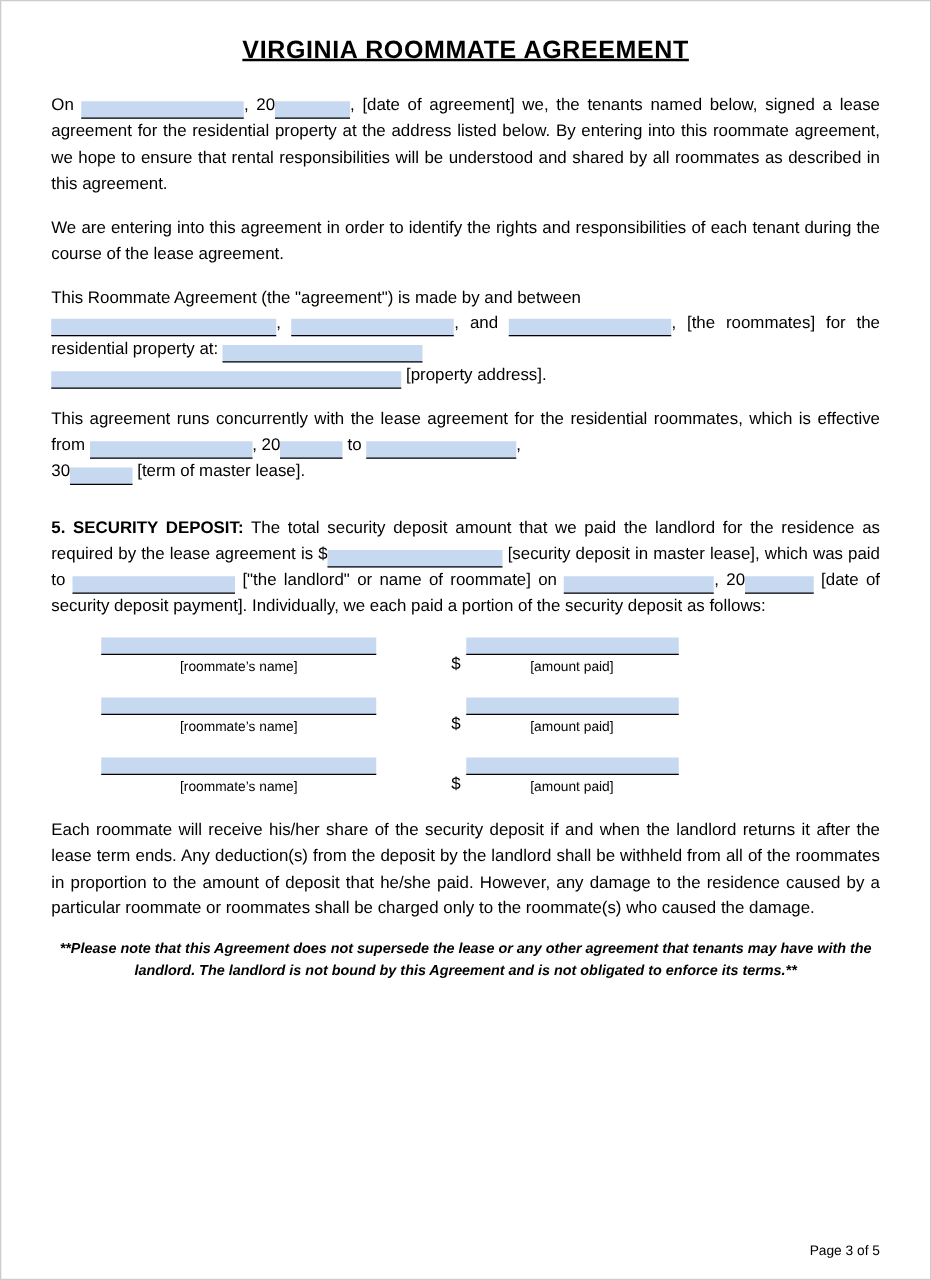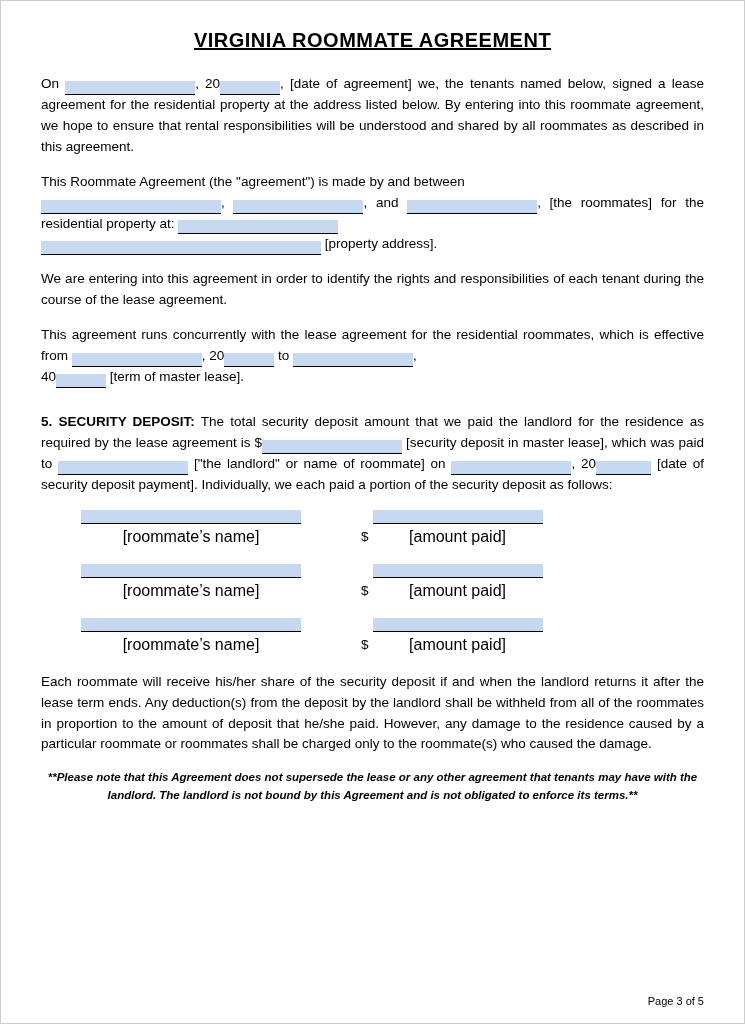--- a/index.html
+++ b/index.html
@@ -60,21 +60,21 @@
     }
     .deposit-line {
       display: block;
       width: 220px;
       border-bottom: 1px solid #000;
       background: #c6d9f1;
       height: 14px;
       margin-bottom: 2px;
     }
     .deposit-label {
-      font-size: 16px;
+      font-size: 11px;
       color: #000;
       margin-top: 2px;
     }
     .deposit-amount-line {
       display: block;
       width: 170px;
       border-bottom: 1px solid #000;
       background: #c6d9f1;
       height: 14px;
       margin-bottom: 2px;
@@ -121,32 +121,32 @@
 
 <div class="page">
 
   <div class="title">VIRGINIA ROOMMATE AGREEMENT</div>
 
   <div class="para">
     <span>On </span><span class="inline-blue" style="width:130px;"></span><span>, 20</span><span class="inline-blue" style="width:60px;"></span><span>, [date of agreement] we, the tenants named below, signed a lease agreement for the residential property at the address listed below. By entering into this roommate agreement, we hope to ensure that rental responsibilities will be understood and shared by all roommates as described in this agreement.</span>
   </div>
 
   <div class="para">
+    <span>We are entering into this agreement in order to identify the rights and responsibilities of each tenant during the course of the lease agreement.</span>
+  </div>
+
+  <div class="para">
     <span>This Roommate Agreement (the "agreement") is made by and between</span><br>
     <span class="inline-blue" style="width:180px;"></span><span>, </span><span class="inline-blue" style="width:130px;"></span><span>, and </span><span class="inline-blue" style="width:130px;"></span><span>, [the roommates] for the residential property at: </span><span class="inline-blue" style="width:160px;"></span><br>
     <span class="inline-blue" style="width:280px;"></span><span> [property address].</span>
   </div>
 
   <div class="para">
-    <span>We are entering into this agreement in order to identify the rights and responsibilities of each tenant during the course of the lease agreement.</span>
-  </div>
-
-  <div class="para">
     <span>This agreement runs concurrently with the lease agreement for the residential roommates, which is effective from </span><span class="inline-blue" style="width:130px;"></span><span>, 20</span><span class="inline-blue" style="width:50px;"></span><span> to </span><span class="inline-blue" style="width:120px;"></span><span>,</span><br>
-    <span>40</span><span class="inline-blue" style="width:50px;"></span><span> [term of master lease].</span>
+    <span>30</span><span class="inline-blue" style="width:50px;"></span><span> [term of master lease].</span>
   </div>
 
   <div style="height:10px;"></div>
 
   <div class="para">
     <span class="section-title-inline">5.  SECURITY DEPOSIT:</span>
     <span> The total security deposit amount that we paid the landlord for the residence as required by the lease agreement is $</span><span class="inline-blue" style="width:140px;"></span><span> [security deposit in master lease], which was paid to </span><span class="inline-blue" style="width:130px;"></span><span> ["the landlord" or name of roommate] on </span><span class="inline-blue" style="width:120px;"></span><span>, 20</span><span class="inline-blue" style="width:55px;"></span><span> [date of security deposit payment]. Individually, we each paid a portion of the security deposit as follows:</span>
   </div>
 
   <div class="deposit-table">

